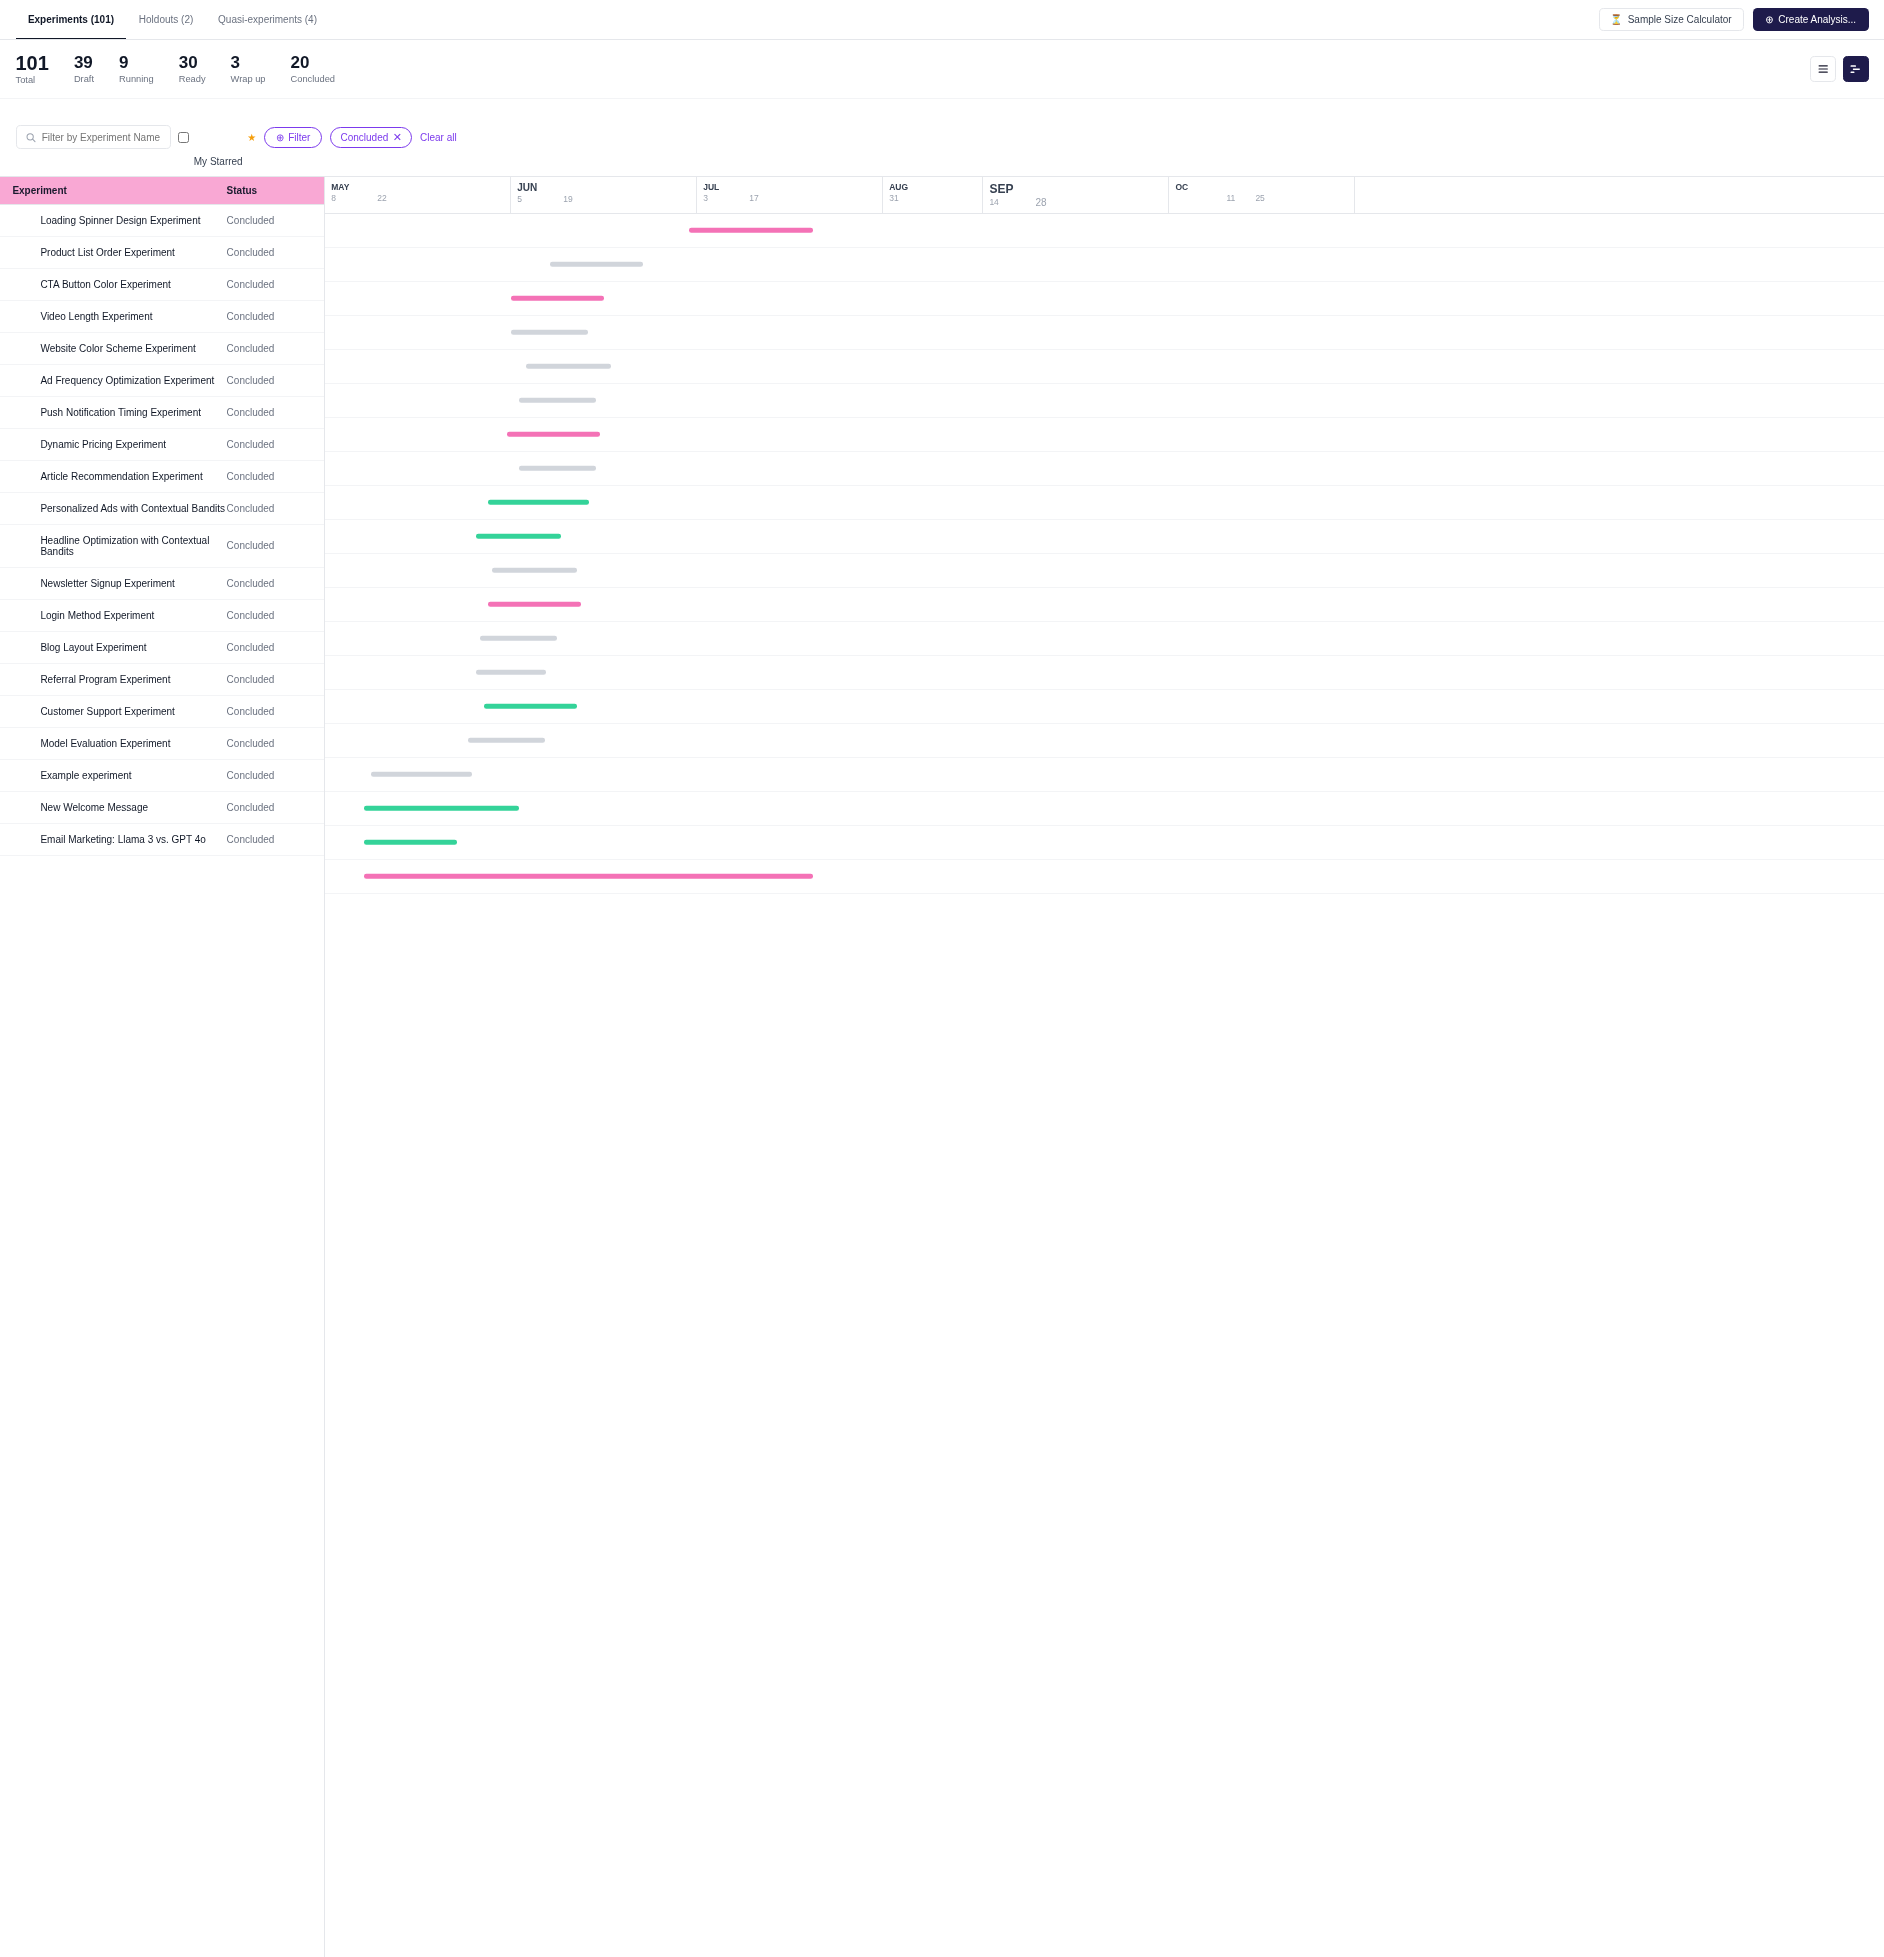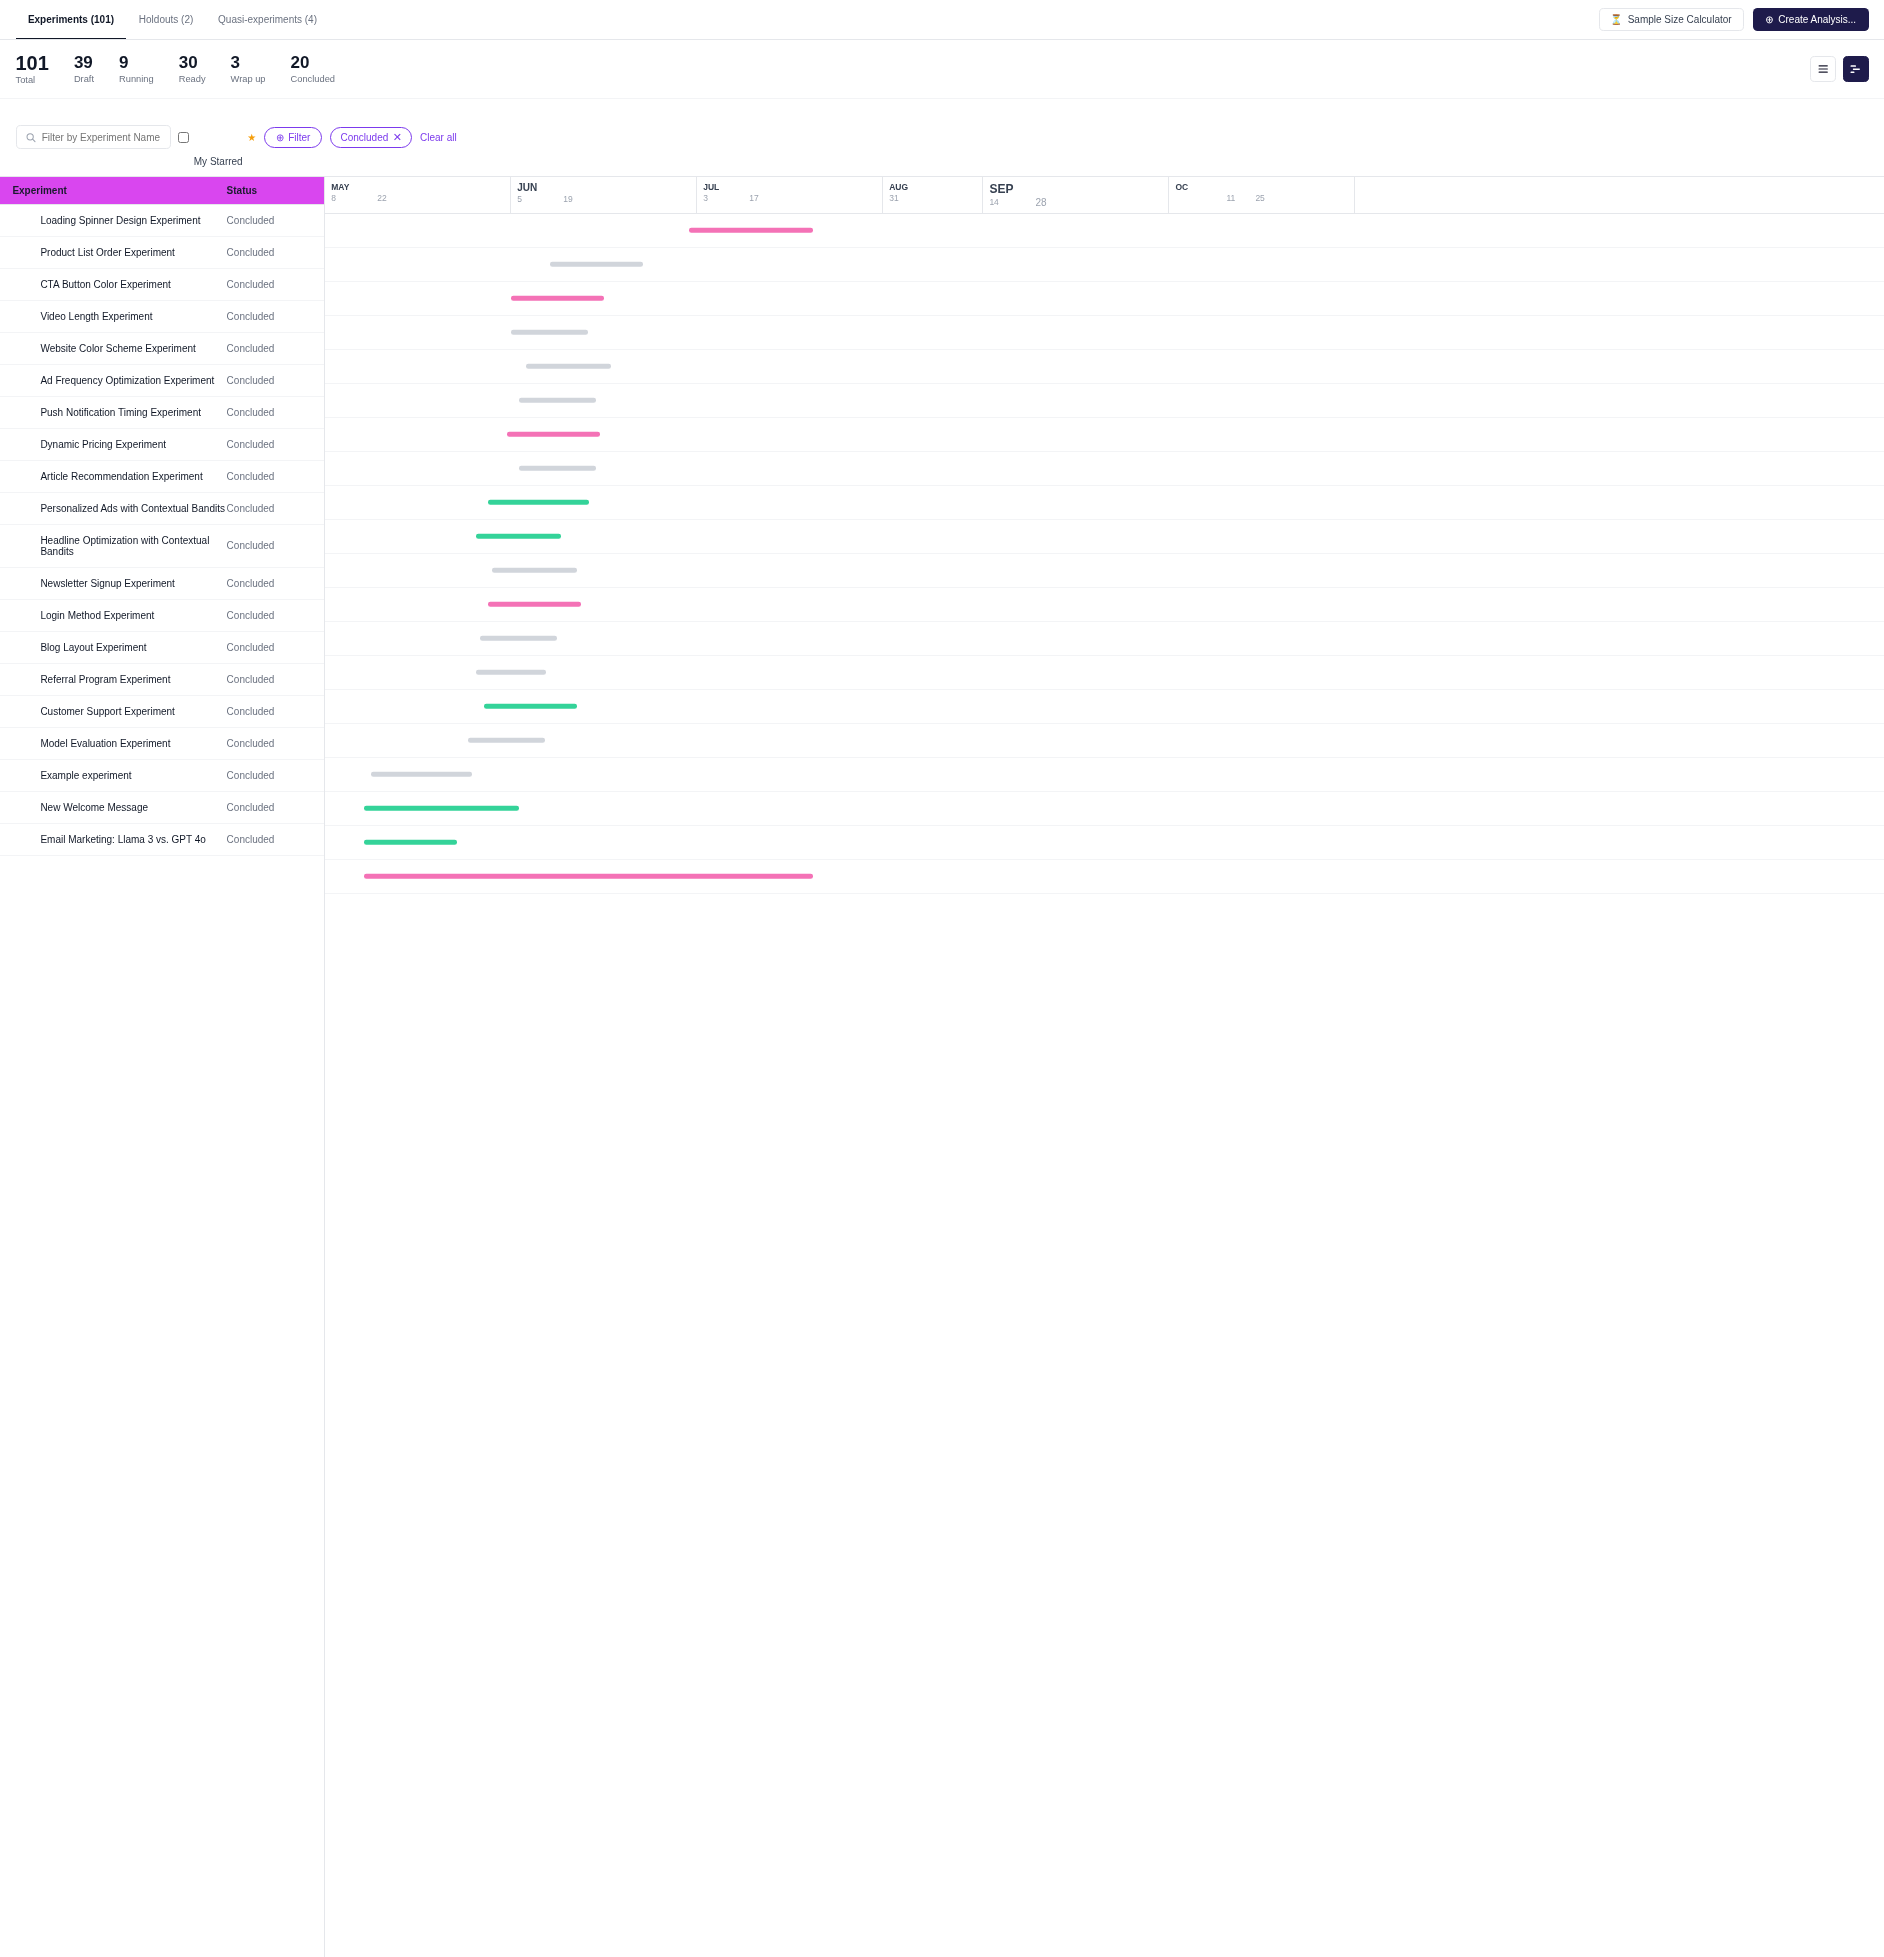--- a/index.html
+++ b/index.html
@@ -77,21 +77,21 @@
     .tag-filter .close { cursor: pointer; font-size: 11px; color: #7c3aed; }
     .btn-clear { font-size: 10px; color: #7c3aed; cursor: pointer; background: none; border: none; font-weight: 500; }
 
     
     .main-content { display: flex; overflow: hidden; height: calc(100vh - 124px); }
     .table-section { width: 325px; flex-shrink: 0; border-right: 0.8px solid #e5e7eb; overflow-y: auto; }
     .gantt-section { flex: 1; overflow-x: auto; overflow-y: auto; }
 
     .table-header {
       display: flex; align-items: center; padding: 7.7px 12.4px;
-      border-bottom: 0.8px solid #e5e7eb; background: #d946ef;
+      border-bottom: 0.8px solid #e5e7eb; background: #f9a8d4;
       position: sticky; top: 0; z-index: 10; font-weight: 600; font-size: 10px;
     }
     .col-exp { flex: 1; }
     .col-status { width: 85px; }
 
     .table-row {
       display: flex; align-items: center; padding: 10px 12.4px;
       border-bottom: 0.8px solid #f3f4f6; font-size: 10px;
     }
     .row-exp { flex: 1; color: #111827; margin-left: 28px; }

